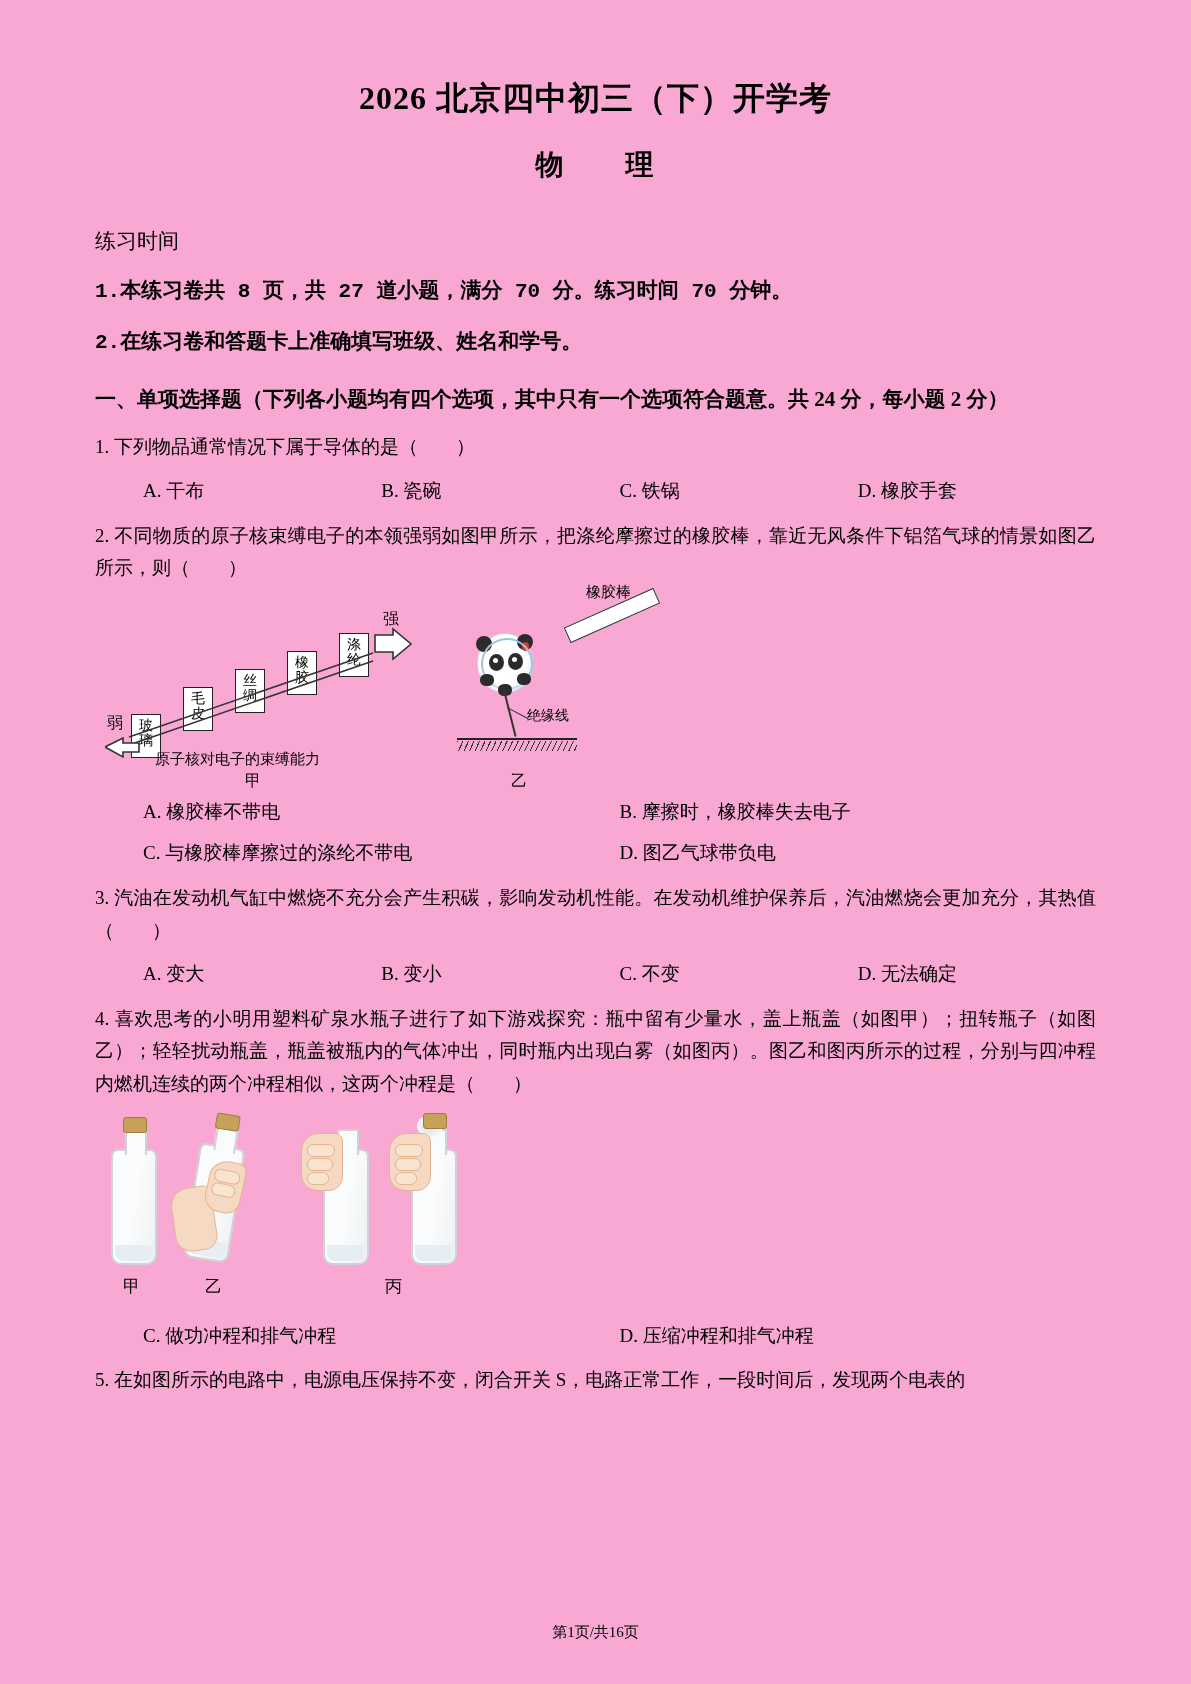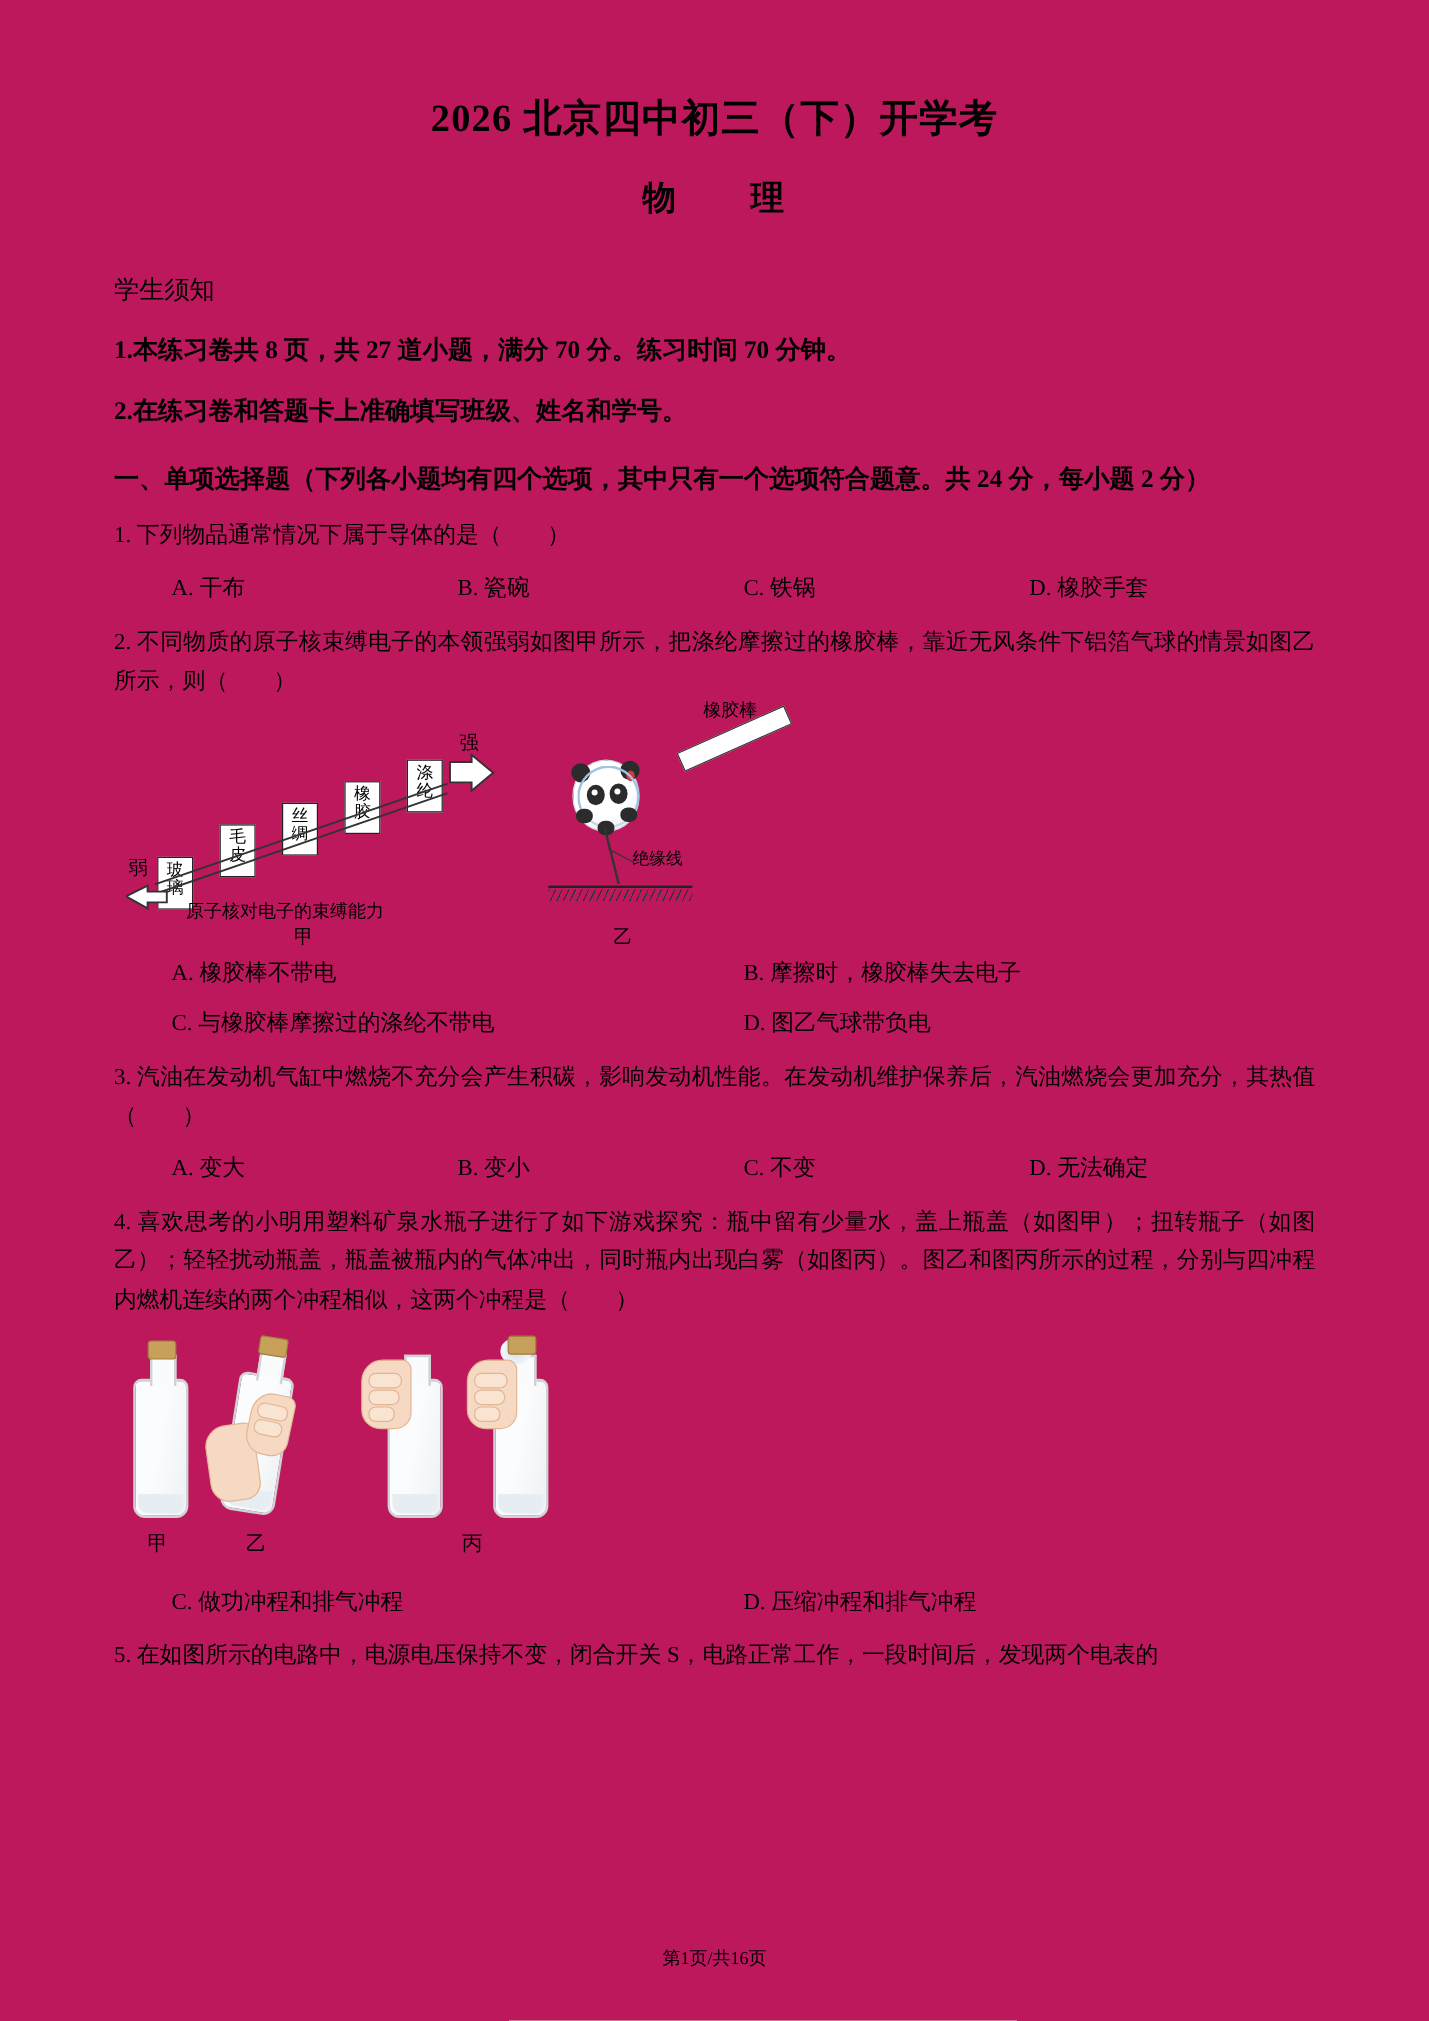--- a/index.html
+++ b/index.html
@@ -9,21 +9,21 @@
   }
   body {
     font-family: "Liberation Serif", "DejaVu Serif", serif;
     color: #000000;
   }
   .page {
     position: relative;
     width: 1191px;
     height: 1684px;
     margin: 0 auto;
-    background: #be185d;
+    background: #f9a8d4;
     overflow: hidden;
     box-sizing: border-box;
     padding: 0 95px;
   }
   .doc-title {
     text-align: center;
     font-size: 32px;
     font-weight: bold;
     letter-spacing: 1px;
     margin-top: 78px;
@@ -39,20 +39,21 @@
   .notice-head {
     font-size: 21px;
     margin-top: 42px;
     line-height: 1.5;
   }
   .notice-item {
     font-size: 21px;
     font-weight: bold;
     margin-top: 19px;
     line-height: 1.5;
+    font-family: Liberation Mono, monospace;
   }
   .section-head {
     font-size: 21px;
     font-weight: bold;
     margin-top: 24px;
     line-height: 1.68;
     text-align: justify;
   }
   .q-stem {
     font-size: 19px;
@@ -294,21 +295,21 @@
   }
 </style>
 </head>
 <body>
 
 <div class="page">
 
   <div class="doc-title">2026 北京四中初三（下）开学考</div>
   <div class="doc-subject">物　　理</div>
 
-  <div class="notice-head">学生须知</div>
+  <div class="notice-head">练习时间</div>
   <div class="notice-item">1.本练习卷共 8 页，共 27 道小题，满分 70 分。练习时间 70 分钟。</div>
   <div class="notice-item">2.在练习卷和答题卡上准确填写班级、姓名和学号。</div>
 
   <div class="section-head">一、单项选择题（下列各小题均有四个选项，其中只有一个选项符合题意。共 24 分，每小题 2 分）</div>
 
   <div class="q-stem">1. 下列物品通常情况下属于导体的是（　　）</div>
   <div class="opt-row four">
     <div>A. 干布</div>
     <div>B. 瓷碗</div>
     <div>C. 铁锅</div>

